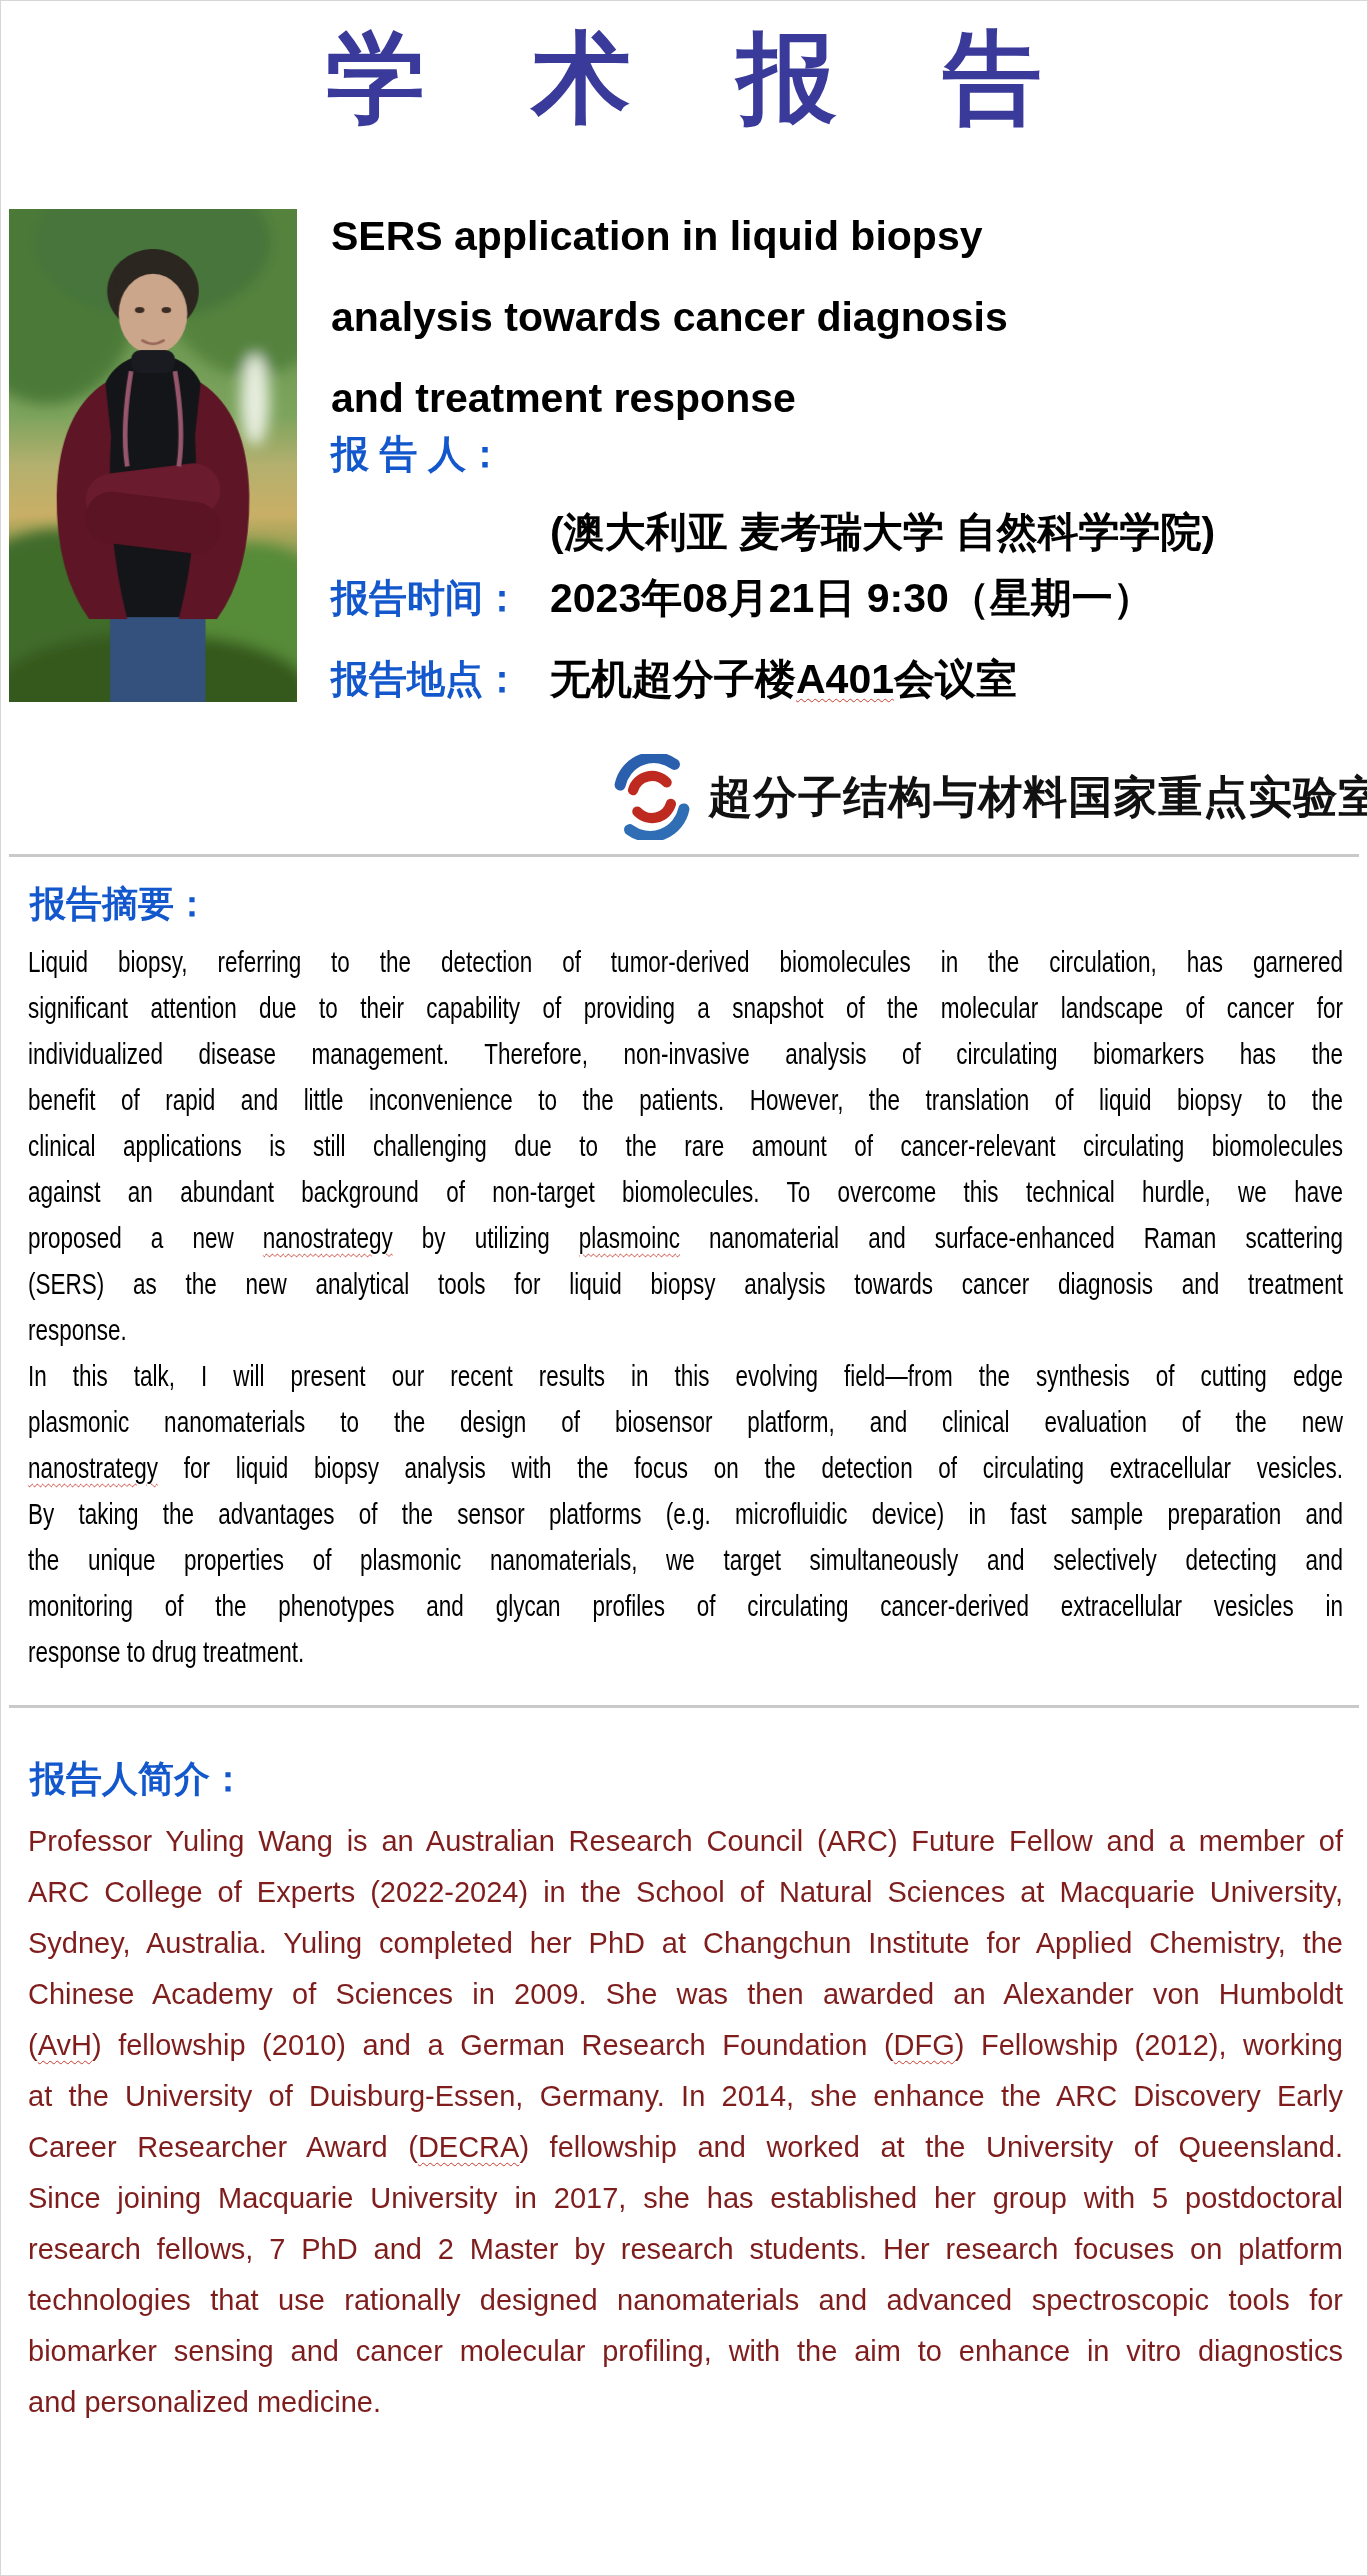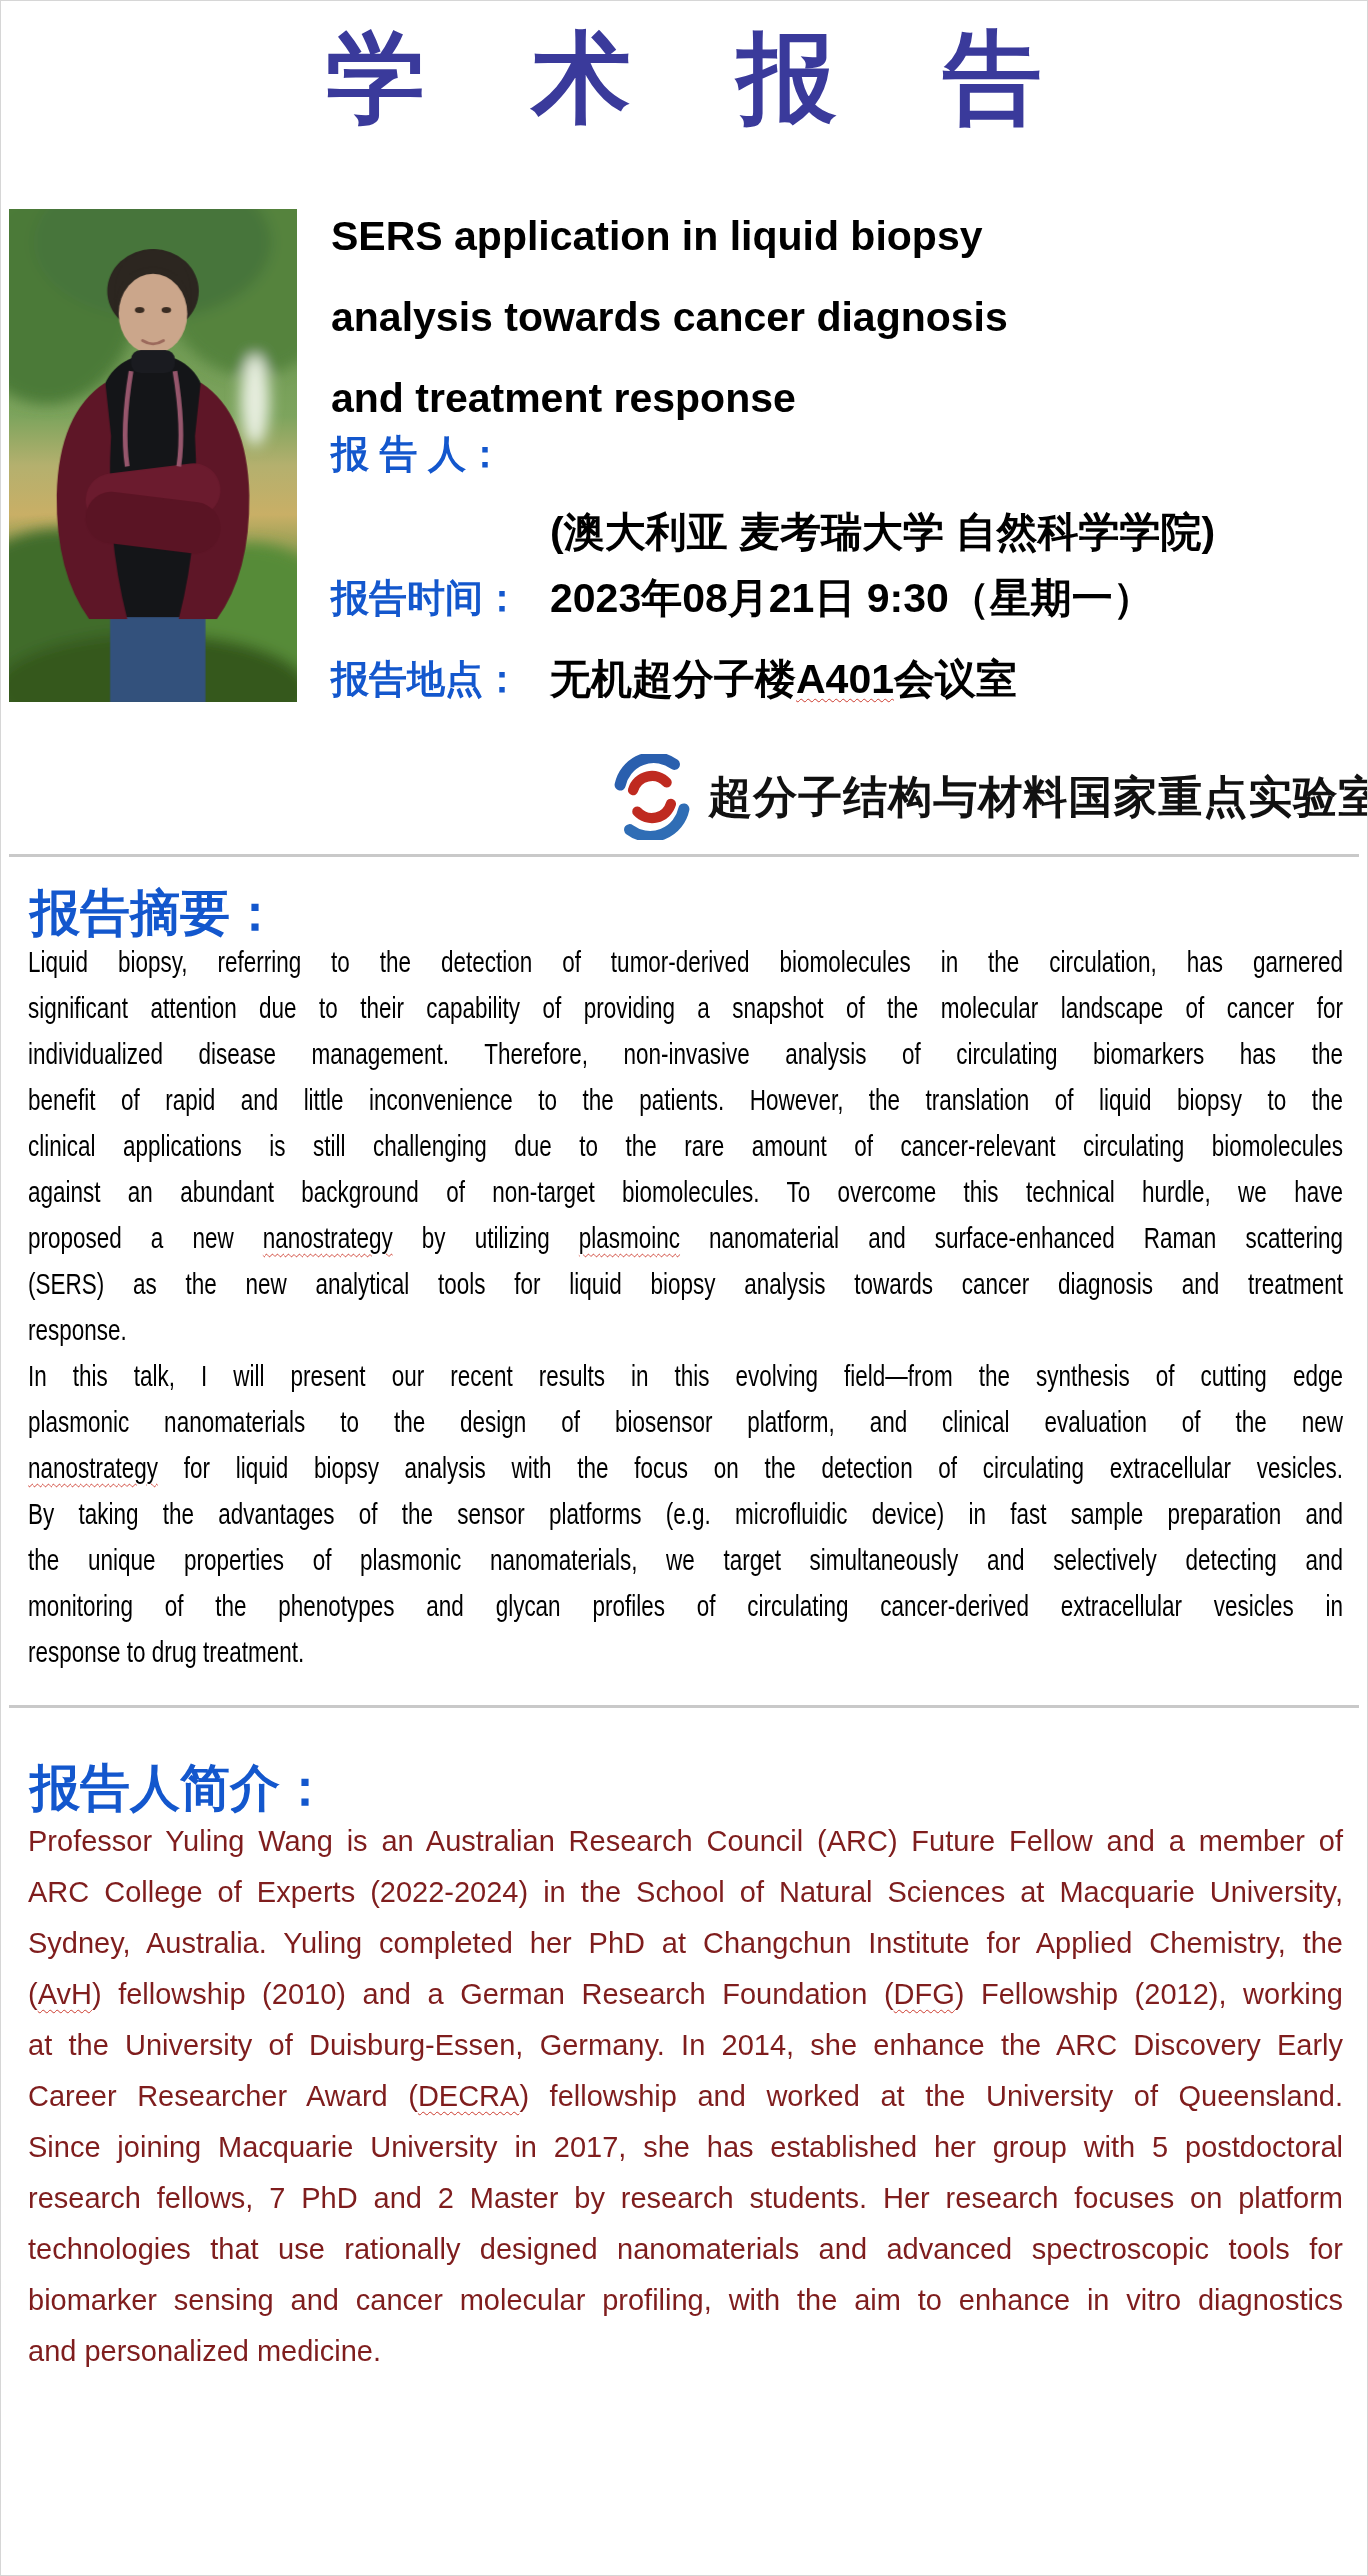--- a/index.html
+++ b/index.html
@@ -35,21 +35,21 @@
   .lab-logo{width:86px; height:86px; flex:0 0 auto;}
   .lab-name{
     font-weight:700; font-size:44px; letter-spacing:1px; color:#111;
     font-family:"DejaVu Sans", sans-serif; white-space:nowrap;
   }
   
   .divider{position:absolute; left:7.6px; right:7.6px; height:2.9px; background:var(--divider-gray,#c9c9c9);}
   .d1{top:853px;} .d2{top:1704px;}
   
   .section-heading{
-    position:absolute; left:29px; font-weight:700; font-size:50px;
+    position:absolute; left:29px; font-weight:700; font-size:36px;
     color:var(--accent-blue,#1357cd); white-space:nowrap;
   }
   .abstract-h{top:879px;} .bio-h{top:1754px;}
   
   .tline{text-align:justify; text-align-last:justify; white-space:normal;}
   .tlast{text-align-last:left;}
   .abstract-body{
     position:absolute; left:27px; top:938px; width:1696px;
     transform:scaleX(0.7753); transform-origin:0 0;
     font-size:29px; line-height:46px; color:#000;
@@ -179,20 +179,21 @@
       <div class="tline tlast">response to drug treatment.</div>
     </div>
 
   <div class="divider d2"></div>
 
   <div class="section-heading bio-h">报告人简介：</div>
   <div class="bio-body">
       <div class="tline">Professor Yuling Wang is an Australian Research Council (ARC) Future Fellow and a member of</div>
       <div class="tline">ARC College of Experts (2022-2024) in the School of Natural Sciences at Macquarie University,</div>
       <div class="tline">Sydney, Australia. Yuling completed her PhD at Changchun Institute for Applied Chemistry, the</div>
+      <div class="tline">Chinese Academy of Sciences in 2009. She was then awarded an Alexander von Humboldt</div>
       <div class="tline">(<span class="sq">AvH</span>) fellowship (2010) and a German Research Foundation (<span class="sq">DFG</span>) Fellowship (2012), working</div>
       <div class="tline">at the University of Duisburg-Essen, Germany. In 2014, she enhance the ARC Discovery Early</div>
       <div class="tline">Career Researcher Award (<span class="sq">DECRA</span>) fellowship and worked at the University of Queensland.</div>
       <div class="tline">Since joining Macquarie University in 2017, she has established her group with 5 postdoctoral</div>
       <div class="tline">research fellows, 7 PhD and 2 Master by research students. Her research focuses on platform</div>
       <div class="tline">technologies that use rationally designed nanomaterials and advanced spectroscopic tools for</div>
       <div class="tline">biomarker sensing and cancer molecular profiling, with the aim to enhance in vitro diagnostics</div>
       <div class="tline tlast">and personalized medicine.</div>
     </div>
 

